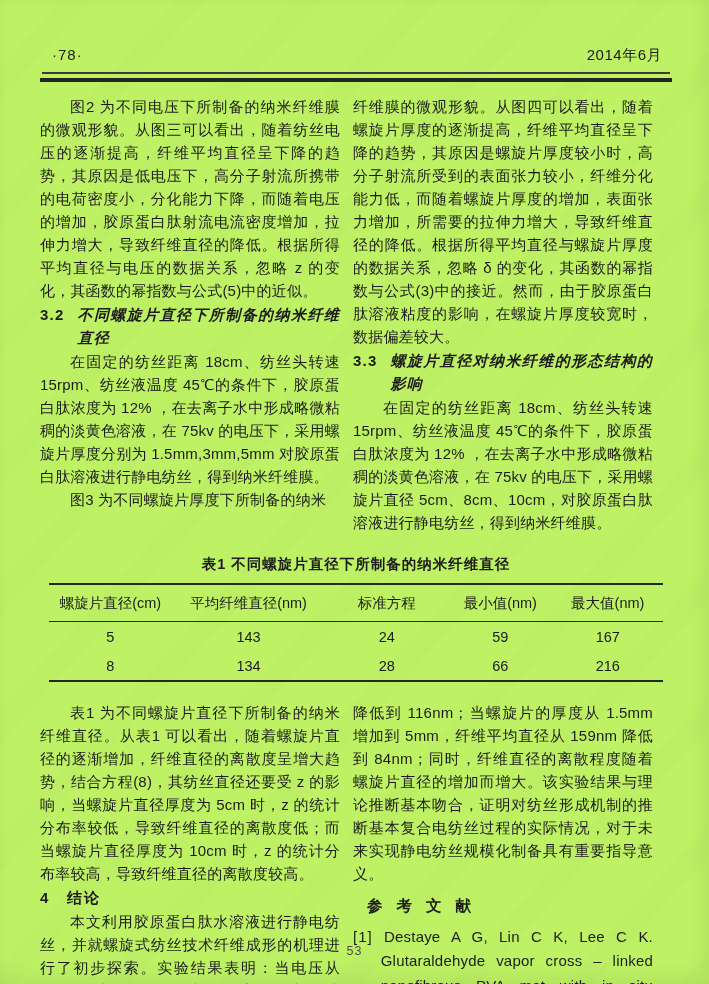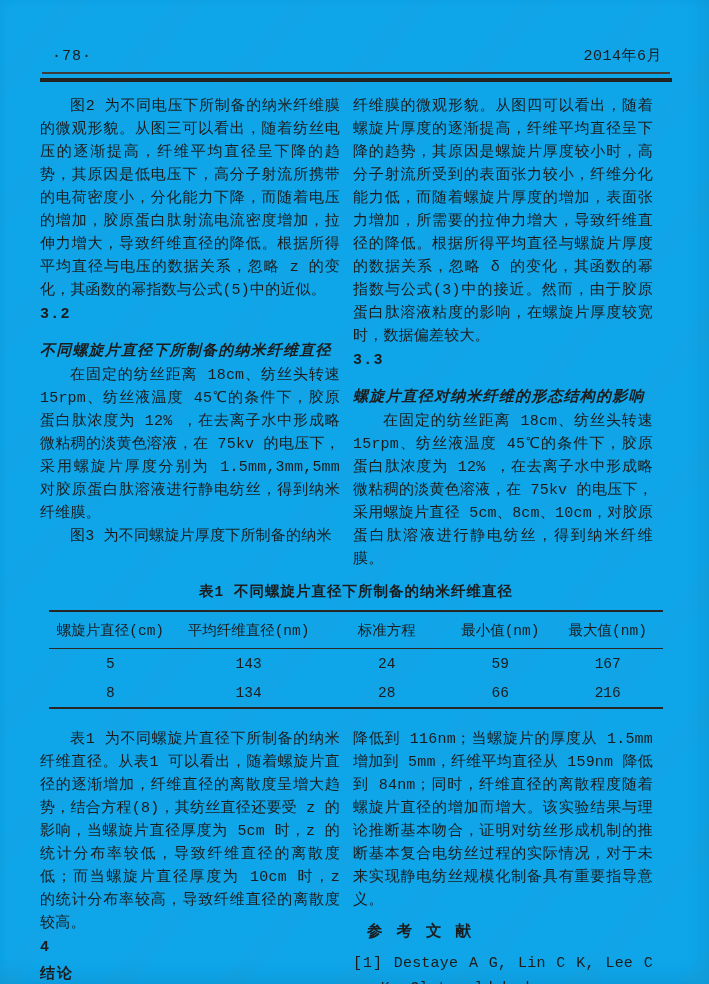--- a/index.html
+++ b/index.html
@@ -2,23 +2,23 @@
 <html><head>
 <meta charset="utf-8">
 <style>
   * { margin: 0; padding: 0; box-sizing: border-box; }
   html, body { background: #e8e8e6; }
   .page {
     position: relative;
     width: 709px;
     height: 984px;
     margin: 0 auto;
-    background: #0ea5e9;
+    background: #bef264;
     color: #1c1c1c;
-    font-family: Liberation Mono, monospace;
+    font-family: Liberation Sans, sans-serif;
     overflow: hidden;
     box-shadow: inset -7px -9px 18px rgba(0,0,0,0.055), inset 3px 2px 10px rgba(0,0,0,0.02);
   }
   .scan-overlay {
     position: absolute; inset: 0; pointer-events: none;
     background: repeating-linear-gradient(-48deg,
       rgba(120,120,118,0.028) 0px, rgba(120,120,118,0.028) 22px,
       rgba(255,255,255,0) 22px, rgba(255,255,255,0) 86px);
   }
   .content { padding: 46px 37px 0 40px; position: relative; }
@@ -35,29 +35,29 @@
   .rule-thick { height: 3.5px; background: #232321; margin: 4px 0 0 0; }
 
   
   .cols { display: flex; gap: 13px; margin-top: 13px; }
   .col { width: 300px; font-size: 15px; line-height: 23px; text-align: justify; letter-spacing: 0.2px; }
   .para { text-indent: 2em; }
   .para.noindent { text-indent: 0; }
 
   .sec-heading {
     display: flex; font-weight: bold; font-style: italic;
-    letter-spacing: 1.2px; margin: 1px 0; flex-direction: column;
+    letter-spacing: 1.2px; margin: 1px 0;
   }
   .sec-heading .sec-num { flex: 0 0 2.5em; font-style: normal; font-weight: bold; }
   .sec-heading .sec-text { flex: 1; }
   .sec-heading.plain { font-style: normal; letter-spacing: 2px; }
   .sec-heading.plain .sec-num { flex: 0 0 1.8em; }
 
   
-  .tbl-block { margin-top: 11px; }
+  .tbl-block { margin-top: 21px; }
   .tbl-title { text-align: center; font-weight: bold; font-size: 14.5px; letter-spacing: 1px; margin-bottom: 9px; }
   table.data {
     width: 614px; margin: 0 auto; border-collapse: collapse; font-size: 14.5px;
     border-top: 2.5px solid #262624; border-bottom: 2.5px solid #262624;
   }
   table.data th {
     font-weight: normal; padding: 9px 0 8px; text-align: center;
     border-bottom: 1.5px solid #2a2a28;
   }
   table.data td { padding: 7px 0 6px; text-align: center; }
@@ -157,13 +157,16 @@
         <div class="ref-item">
           <span class="ref-label">[1]</span>
           <span>Destaye A G, Lin C K, Lee C K. Glutaraldehyde vapor cross – linked nanofibrous PVA mat with in situ formed silver nanoparticles [J]. </span>
           
         </div>
       </div>
     </div>
 
   </div>
 
+  <div class="footer">
+    <span>53</span>
+  </div>
 </div>
 
 </body></html>

